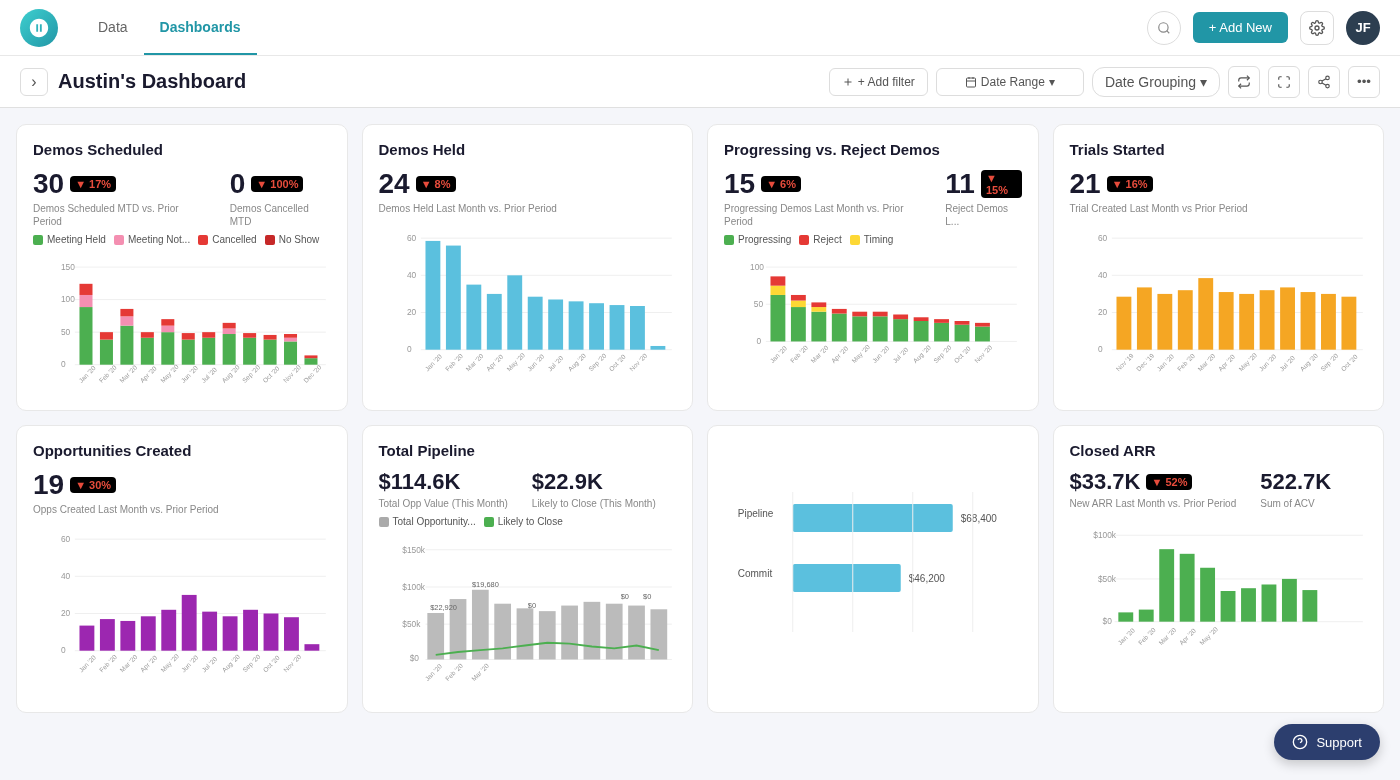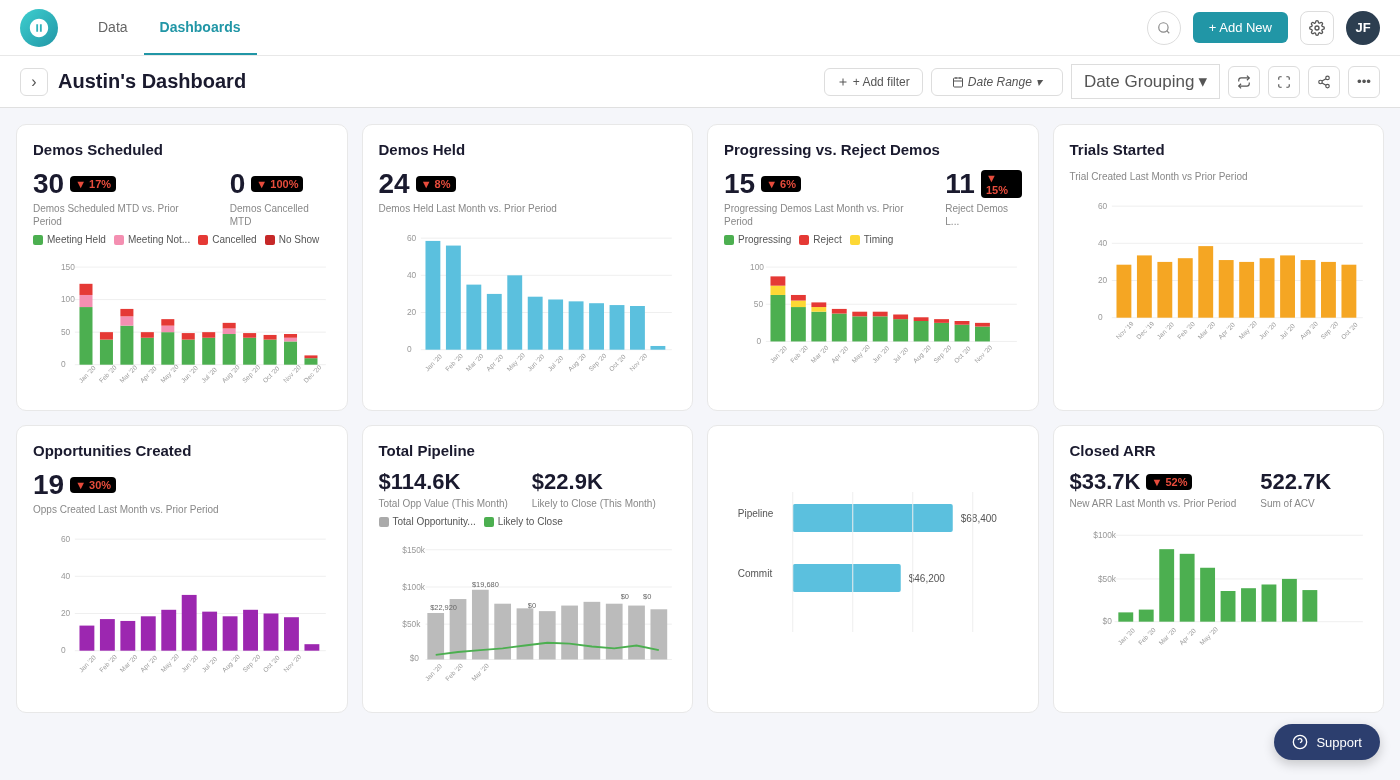--- a/index.html
+++ b/index.html
@@ -17,22 +17,22 @@
     .add-new-btn { background: #2196a6; color: white; border: none; border-radius: 6px; padding: 8px 16px; font-size: 13px; cursor: pointer; font-weight: 500; text-align: center; }
     .settings-btn { width: 34px; height: 34px; background: white; border: 1px solid #ddd; border-radius: 8px; display: flex; align-items: center; justify-content: center; cursor: pointer; color: #555; }
     .avatar { width: 34px; height: 34px; background: #2c3e50; border-radius: 50%; display: flex; align-items: center; justify-content: center; color: white; font-weight: 600; font-size: 13px; cursor: pointer; }
 
     
     .toolbar { display: flex; align-items: center; background: #fff; border-bottom: 1px solid #e0e0e0; padding: 0 20px; height: 52px; gap: 10px; }
     .breadcrumb-toggle { width: 28px; height: 28px; border: 1px solid #ddd; border-radius: 6px; background: white; display: flex; align-items: center; justify-content: center; cursor: pointer; color: #555; font-size: 16px; }
     .page-title { font-size: 20px; font-weight: 700; color: #1a1a2e; flex: 1; }
     .toolbar-right { display: flex; align-items: center; gap: 8px; margin-left: auto; }
     .filter-btn { display: flex; align-items: center; gap: 4px; padding: 6px 12px; border: 1px solid #ddd; border-radius: 6px; background: white; cursor: pointer; font-size: 12px; color: #555; }
-    .date-range-btn { display: flex; align-items: center; gap: 4px; padding: 6px 20px; border: 1px solid #ddd; border-radius: 6px; background: white; cursor: pointer; font-size: 12px; color: #555; font-style: italic; }
-    .date-grouping-btn { display: flex; align-items: center; gap: 4px; padding: 6px 12px; border: 1px solid #ddd; border-radius: 0; background: white; cursor: pointer; font-size: 17px; color: #555; }
+    .date-range-btn { display: flex; align-items: center; gap: 4px; padding: 6px 28px; border: 1px solid #ddd; border-radius: 6px; background: white; cursor: pointer; font-size: 12px; color: #555; }
+    .date-grouping-btn { display: flex; align-items: center; gap: 4px; padding: 6px 12px; border: 1px solid #ddd; border-radius: 12px; background: white; cursor: pointer; font-size: 14px; color: #555; }
     .icon-btn { width: 32px; height: 32px; border: 1px solid #ddd; border-radius: 6px; background: white; display: flex; align-items: center; justify-content: center; cursor: pointer; color: #555; }
 
     
     .content { padding: 16px; display: grid; grid-template-columns: repeat(4, 1fr); gap: 14px; }
 
     
     .card { background: white; border-radius: 10px; border: 1px solid #e8e8e8; padding: 16px; overflow: hidden; }
     .card-title { font-size: 15px; font-weight: 600; color: #1a1a2e; margin-bottom: 10px; }
     .metric-row { display: flex; gap: 24px; margin-bottom: 6px; }
     .metric-block { }
@@ -367,20 +367,24 @@
         <text x="248" y="110" font-size="7" fill="#999" transform="rotate(-45,256,110)">Oct '20</text>
         <text x="270" y="110" font-size="7" fill="#999" transform="rotate(-45,278,110)">Nov '20</text>
       </svg>
     </div>
   </div>
 
   <div class="card">
     <div class="card-title">Trials Started</div>
     <div class="metric-row">
       <div class="metric-block">
+        <div class="metric-value">
+          <span>21</span>
+          <span class="metric-badge">▼ 16%</span>
+        </div>
         <div class="metric-label">Trial Created Last Month vs Prior Period</div>
       </div>
     </div>
     <div class="chart-container">
       <svg class="chart" height="170" viewBox="0 0 320 170">
         <text x="30" y="15" font-size="9" fill="#999">60</text>
         <text x="30" y="55" font-size="9" fill="#999">40</text>
         <text x="30" y="95" font-size="9" fill="#999">20</text>
         <text x="30" y="135" font-size="9" fill="#999">0</text>
         <line x1="45" y1="12" x2="315" y2="12" stroke="#eee" stroke-width="1"></line>

